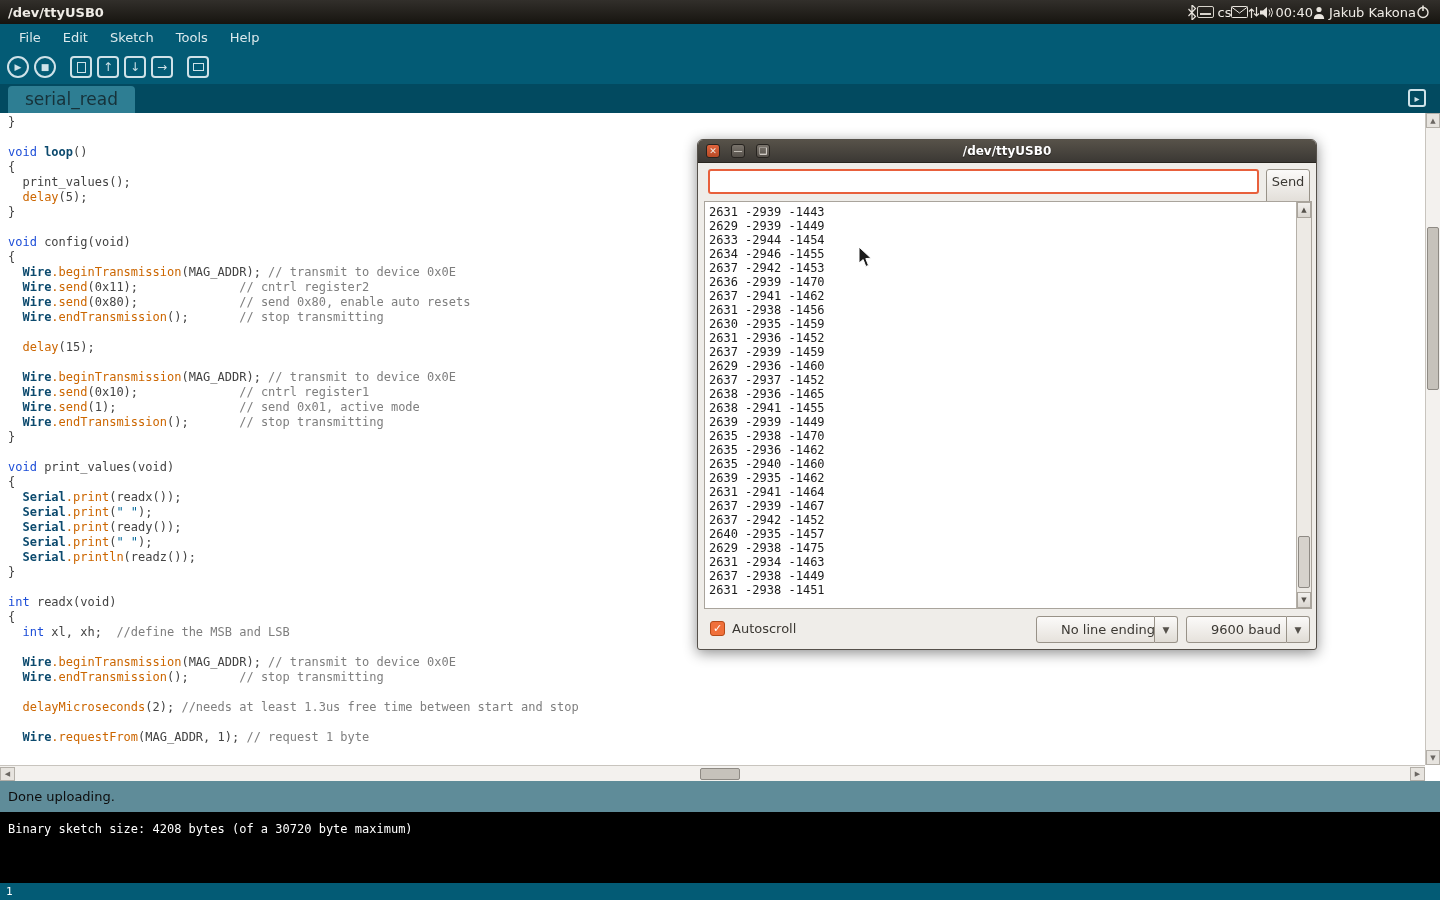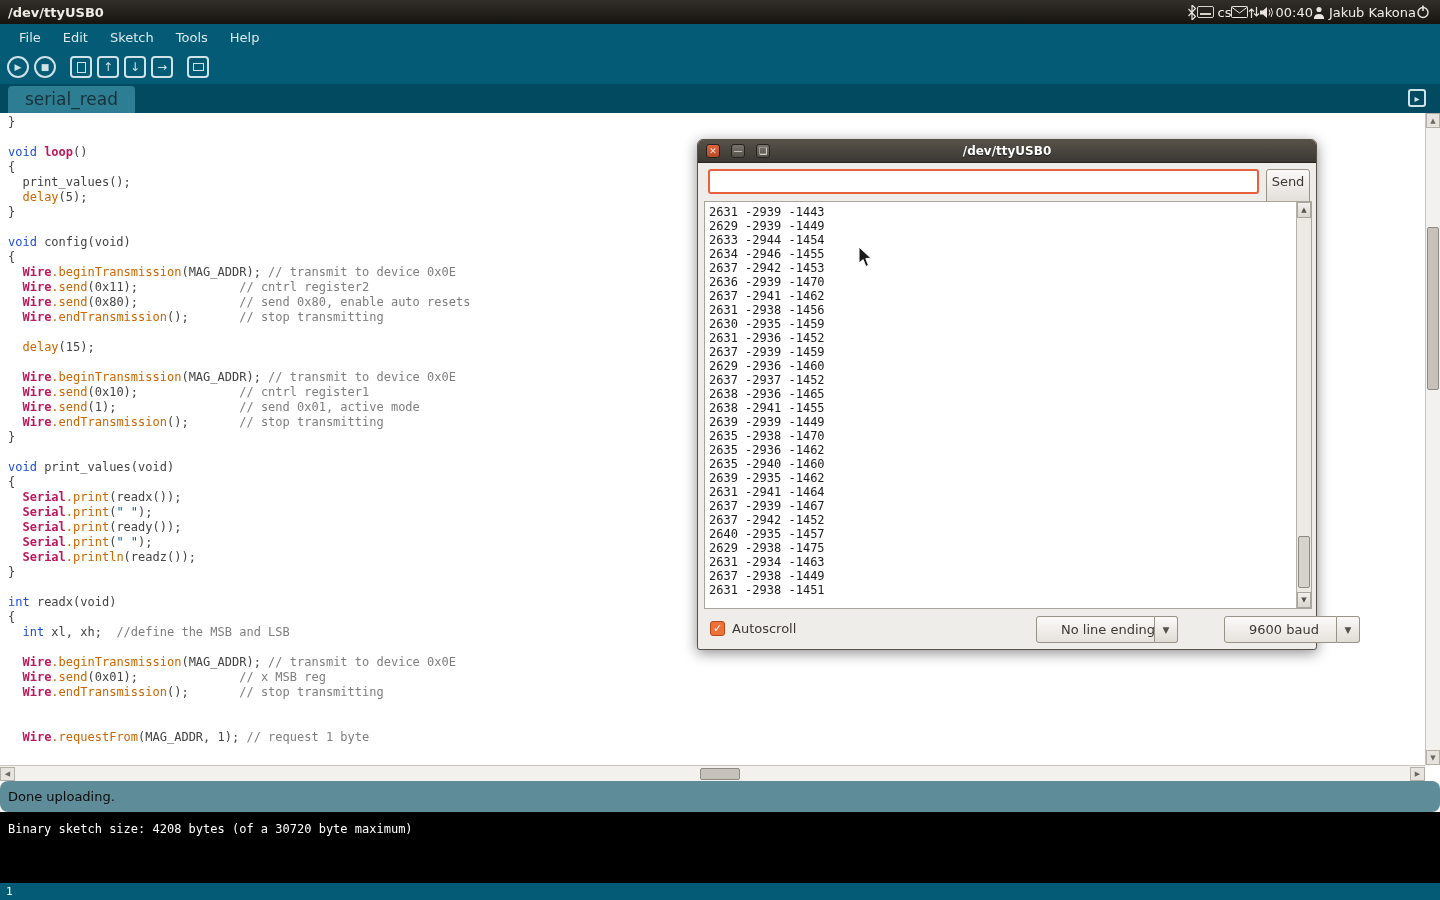--- a/index.html
+++ b/index.html
@@ -55,21 +55,21 @@
   }
   
   .editor {
     position:absolute; left:0; top:113px; width:1425px; height:652px;
     background:#ffffff; overflow:hidden; padding:2px 0 0 8px;
     font-family:"DejaVu Sans Mono", monospace; font-size:12px; line-height:15px;
   }
   .code-line { white-space:pre; height:15px; }
   .t-p { color:#434343; }
   .t-k { color:#1d4ed8; }
-  .t-b { color:#be185d; font-weight:bold; }
+  .t-b { color:#0c4a6e; font-weight:bold; }
   .t-o { color:#cc6600; }
   .t-c { color:#7e7e7e;margin-top:20px; }
   .t-s { color:#006699; }
   
   .v-scroll {
     position:absolute; left:1425px; top:113px; width:15px; height:652px;
     background:#f3f1ee; border-left:1px solid #c8c4be;
   }
   .v-scroll .arrow, .h-scroll .arrow {
     position:absolute; background:#e7e4df; border:1px solid #b3afa8;
@@ -85,21 +85,21 @@
     background:#f3f1ee; border-top:1px solid #c8c4be;
   }
   .h-scroll .arrow { top:1px; width:15px; height:14px; }
   .h-scroll .arrow.left { left:0; }
   .h-scroll .arrow.right { right:0; }
   .h-thumb { position:absolute; left:700px; top:2px; width:40px; height:12px;
              background:#c6c2bb; border:1px solid #8e8a84; border-radius:2px; }
   
   .statusbar {
     position:absolute; left:0; top:781px; width:1440px; height:31px;
-    background:#5f8c99; color:#0d0d0d; font-size:13px; line-height:31px; padding-left:8px;border-radius:8px;
+    background:#5f8c99; color:#0d0d0d; font-size:13px; line-height:31px; padding-left:8px;
   }
   .console {
     position:absolute; left:0; top:812px; width:1440px; height:71px;
     background:#000; color:#fff; font-family:"DejaVu Sans Mono", monospace;
     font-size:12px; padding:10px 8px 0;
   }
   .footer-strip {
     position:absolute; left:0; top:883px; width:1440px; height:17px;
     background:#035b75; color:#fff; font-family:"DejaVu Sans Mono", monospace;
     font-size:11px; line-height:17px; padding-left:6px;
@@ -173,21 +173,21 @@
     flex:1; background:linear-gradient(180deg,#fbfaf9,#e6e2dc); border:1px solid #989288;
     border-radius:3px 0 0 3px; font-size:13px; color:#3b3833; padding-left:24px; line-height:25px;
     white-space:nowrap; overflow:hidden;
   }
   .sm-dd .dd-arrow {
     width:23px; background:linear-gradient(180deg,#fbfaf9,#e0dcd5); border:1px solid #989288;
     border-left:none; border-radius:0 3px 3px 0; color:#55514b; font-size:9px;
     display:flex; align-items:center; justify-content:center;
   }
   .dd-lineending { left:338px; width:142px; }
-  .dd-baud { left:488px; width:136px;margin-left:38px; }
+  .dd-baud { left:488px; width:124px; }
   
   .cursor { position:absolute; left:858px; top:247px; z-index:60; }
 </style>
 </head>
 <body>
 
 <div class="top-panel">
   <span class="win-title">/dev/ttyUSB0</span>
   <div class="panel-right">
     <span class="p-icon">
@@ -296,23 +296,23 @@
     <div class="code-line"><span class="t-p">  </span><span class="t-b">Serial</span><span class="t-o">.print</span><span class="t-p">(ready());</span></div>
     <div class="code-line"><span class="t-p">  </span><span class="t-b">Serial</span><span class="t-o">.print</span><span class="t-p">(</span><span class="t-s">" "</span><span class="t-p">);</span></div>
     <div class="code-line"><span class="t-p">  </span><span class="t-b">Serial</span><span class="t-o">.println</span><span class="t-p">(readz());</span></div>
     <div class="code-line"><span class="t-p">}</span></div>
     <div class="code-line">&nbsp;</div>
     <div class="code-line"><span class="t-k">int </span><span class="t-p">readx(void)</span></div>
     <div class="code-line"><span class="t-p">{</span></div>
     <div class="code-line"><span class="t-p">  </span><span class="t-k">int</span><span class="t-p"> xl, xh;  </span><span class="t-c">//define the MSB and LSB</span></div>
     <div class="code-line">&nbsp;</div>
     <div class="code-line"><span class="t-p">  </span><span class="t-b">Wire</span><span class="t-o">.beginTransmission</span><span class="t-p">(MAG_ADDR); </span><span class="t-c">// transmit to device 0x0E</span></div>
-    <div class="code-line"><span class="t-p">  </span><span class="t-b">Wire</span><span class="t-o">.send</span><span class="t-p">(0x01);              </span><span class="t-c">// x MSB reg</span></div>
     <div class="code-line"><span class="t-p">  </span><span class="t-b">Wire</span><span class="t-o">.endTransmission</span><span class="t-p">();       </span><span class="t-c">// stop transmitting</span></div>
     <div class="code-line">&nbsp;</div>
+    <div class="code-line"><span class="t-p">  </span><span class="t-o">delayMicroseconds</span><span class="t-p">(2); </span><span class="t-c">//needs at least 1.3us free time between start and stop</span></div>
     <div class="code-line">&nbsp;</div>
     <div class="code-line"><span class="t-p">  </span><span class="t-b">Wire</span><span class="t-o">.requestFrom</span><span class="t-p">(MAG_ADDR, 1); </span><span class="t-c">// request 1 byte</span></div>
   </div>
 
 <div class="v-scroll">
   <span class="arrow up">▲</span>
   <span class="v-thumb"></span>
   <span class="arrow down">▼</span>
 </div>
 <div class="h-scroll">

